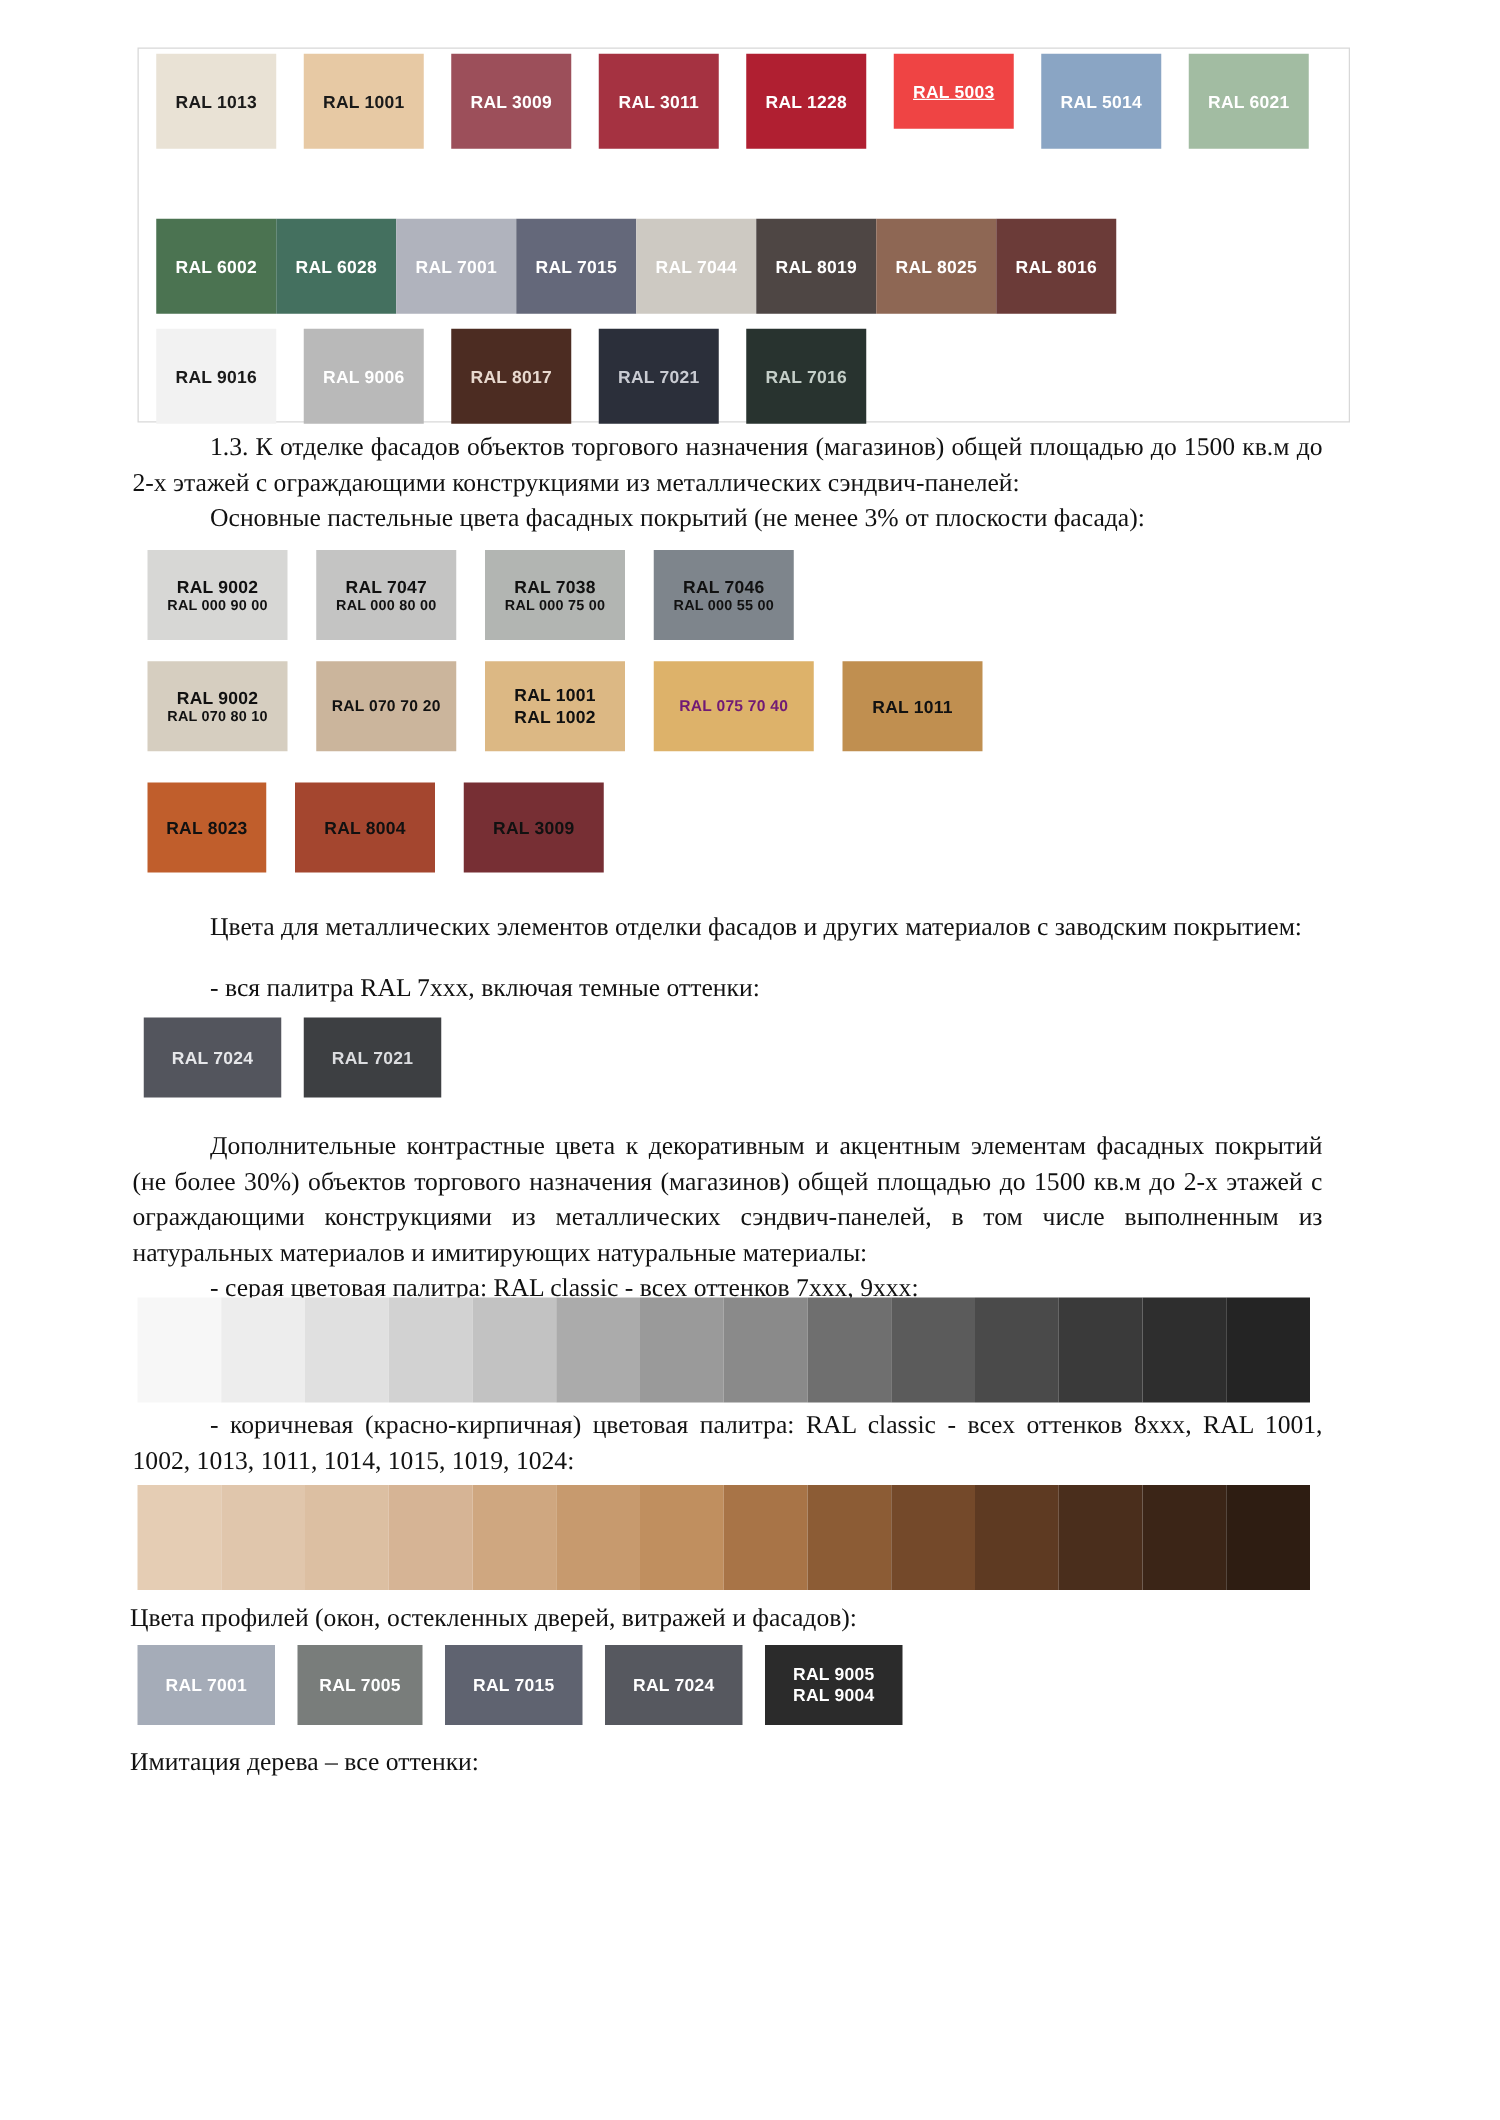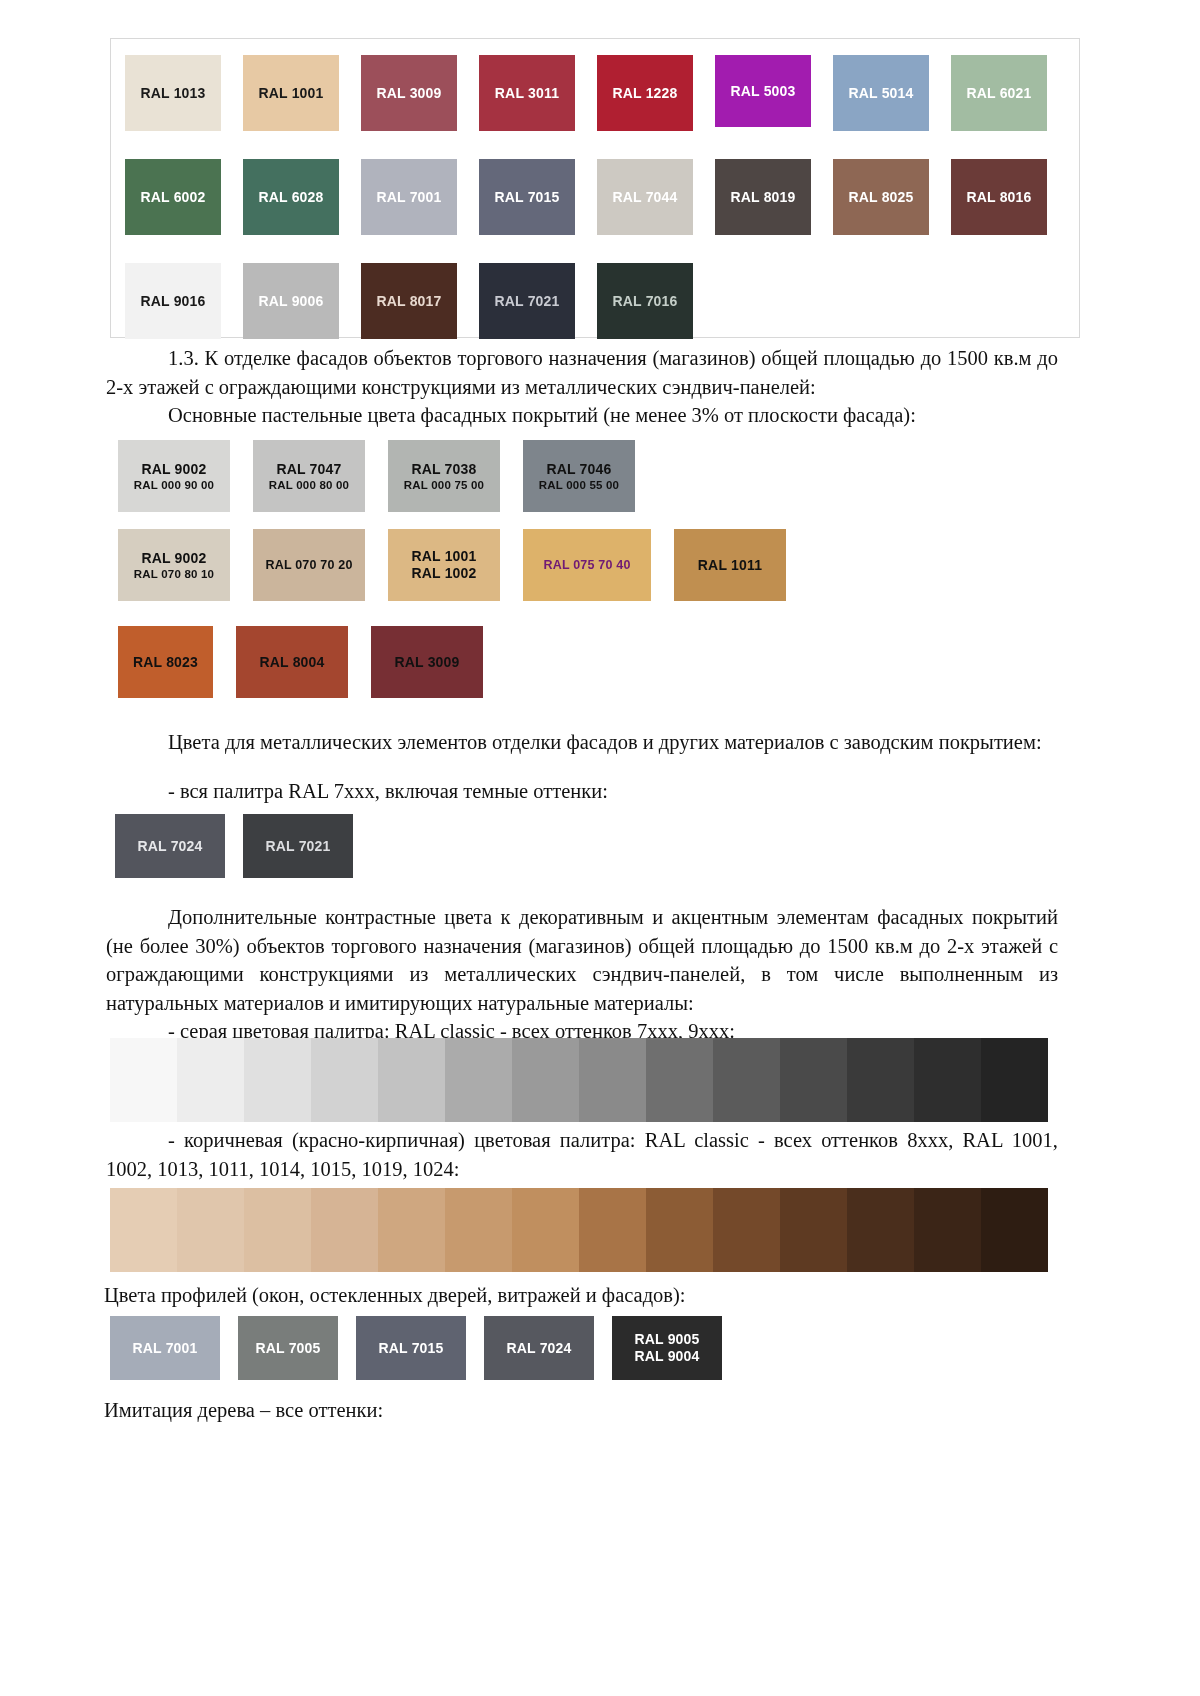--- a/index.html
+++ b/index.html
@@ -94,47 +94,47 @@
 
   
   .twoline { display: flex; flex-direction: column; align-items: center; justify-content: center; }
 </style>
 </head>
 <body>
 
 <div class="page">
 
   <div class="framed-palette">
-    <div class="swatch-row" id="main-row-0" style="left:14px; top:16px; gap:22px;">
+    <div class="swatch-row" id="main-row-0" style="left:14px; top:4px; gap:22px;">
         <div class="swatch" style="width: 96px; height: 76px; background: rgb(233, 226, 213); color: rgb(26, 26, 26);">
           <div class="lbl">RAL 1013</div>
         </div>
         <div class="swatch" style="width: 96px; height: 76px; background: rgb(231, 201, 164); color: rgb(26, 26, 26);">
           <div class="lbl">RAL 1001</div>
         </div>
         <div class="swatch" style="width: 96px; height: 76px; background: rgb(156, 79, 90); color: rgb(255, 255, 255);">
           <div class="lbl">RAL 3009</div>
         </div>
         <div class="swatch" style="width: 96px; height: 76px; background: rgb(165, 50, 65); color: rgb(255, 255, 255);">
           <div class="lbl">RAL 3011</div>
         </div>
         <div class="swatch" style="width: 96px; height: 76px; background: rgb(176, 31, 49); color: rgb(255, 255, 255);">
           <div class="lbl">RAL 1228</div>
         </div>
-        <div class="swatch" style="width: 96px; height: 72px; background: #a21caf; color: rgb(255, 255, 255);">
+        <div class="swatch" style="width: 96px; height: 60px; background: #ef4444; color: rgb(255, 255, 255); text-decoration: underline;">
           <div class="lbl">RAL 5003</div>
         </div>
         <div class="swatch" style="width: 96px; height: 76px; background: rgb(138, 165, 196); color: rgb(255, 255, 255);">
           <div class="lbl">RAL 5014</div>
         </div>
         <div class="swatch" style="width: 96px; height: 76px; background: rgb(162, 188, 162); color: rgb(255, 255, 255);">
           <div class="lbl">RAL 6021</div>
         </div>
       </div>
-    <div class="swatch-row" id="main-row-1" style="left:14px; top:120px; gap:22px;">
+    <div class="swatch-row" id="main-row-1" style="left:14px; top:136px; ">
         <div class="swatch" style="width: 96px; height: 76px; background: rgb(75, 115, 81); color: rgb(255, 255, 255);">
           <div class="lbl">RAL 6002</div>
         </div>
         <div class="swatch" style="width: 96px; height: 76px; background: rgb(68, 112, 95); color: rgb(255, 255, 255);">
           <div class="lbl">RAL 6028</div>
         </div>
         <div class="swatch" style="width: 96px; height: 76px; background: rgb(176, 179, 189); color: rgb(255, 255, 255);">
           <div class="lbl">RAL 7001</div>
         </div>
         <div class="swatch" style="width: 96px; height: 76px; background: rgb(100, 104, 122); color: rgb(255, 255, 255);">

